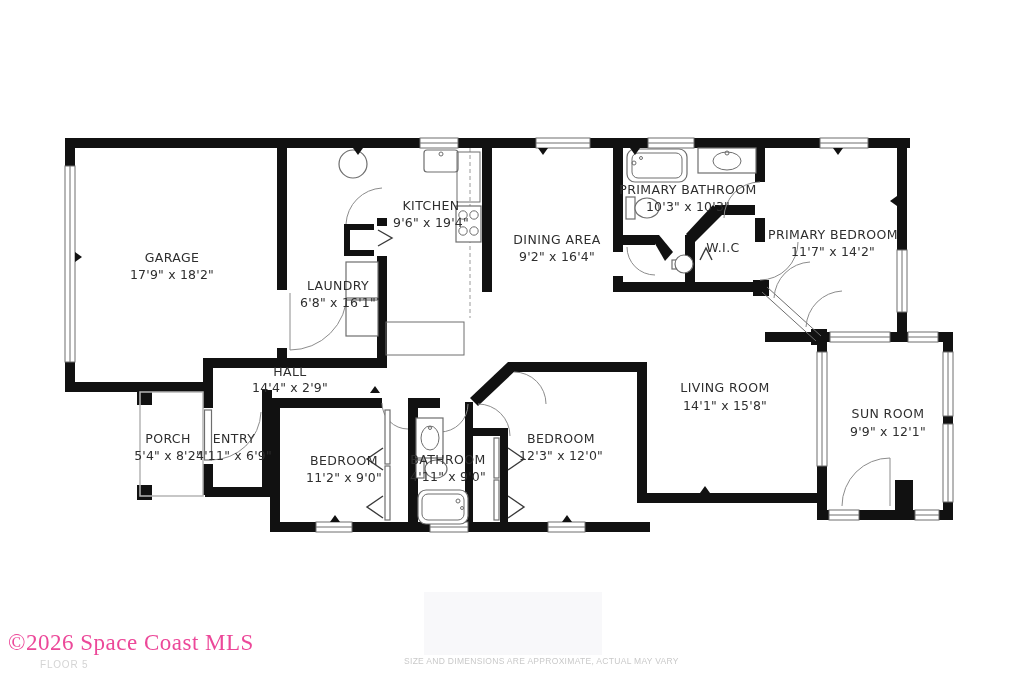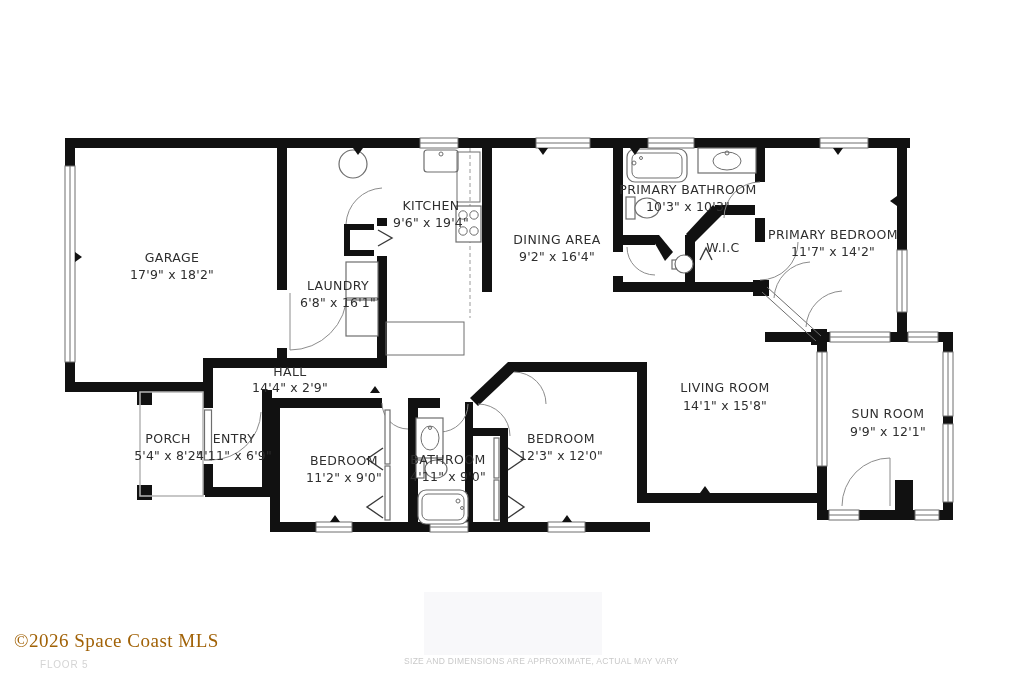--- a/index.html
+++ b/index.html
@@ -14,21 +14,21 @@
   .winline{stroke:#6e6e6e;stroke-width:1;}
   .arc{fill:none;stroke:#8c8c8c;stroke-width:1;}
   .leaf{stroke:#8c8c8c;stroke-width:1;}
   .fix{fill:#ffffff;stroke:#6e6e6e;stroke-width:1.2;}
   .fixthin{fill:none;stroke:#6e6e6e;stroke-width:1;}
   .dash{stroke:#9a9a9a;stroke-width:1;stroke-dasharray:4 3;fill:none;}
   .chev{fill:none;stroke:#3a3a3a;stroke-width:1.4;}
   .tick{fill:#111111;}
   .porchline{fill:none;stroke:#b5b5b5;stroke-width:1.5;}
   .watermark-box{position:absolute;left:424px;top:592px;width:178px;height:63px;background:#f8f8fa;}
-  .copyright{position:absolute;left:14px;top:630px;font-size:19px;color:#a16207;
+  .copyright{position:absolute;left:8px;top:630px;font-size:23px;color:#ec4899;
              font-family:"Liberation Serif",serif;letter-spacing:.5px;}
   .floor-label{position:absolute;left:40px;top:659px;font-size:10px;color:#d4d4d4;
                font-family:"Liberation Sans",sans-serif;letter-spacing:.8px;}
   .disclaimer{position:absolute;left:404px;top:656px;font-size:8.5px;color:#c9c9c9;
               font-family:Liberation Sans, sans-serif;letter-spacing:.3px;white-space:nowrap;}
 </style>
 </head>
 <body>
 
 <div class="stage">

